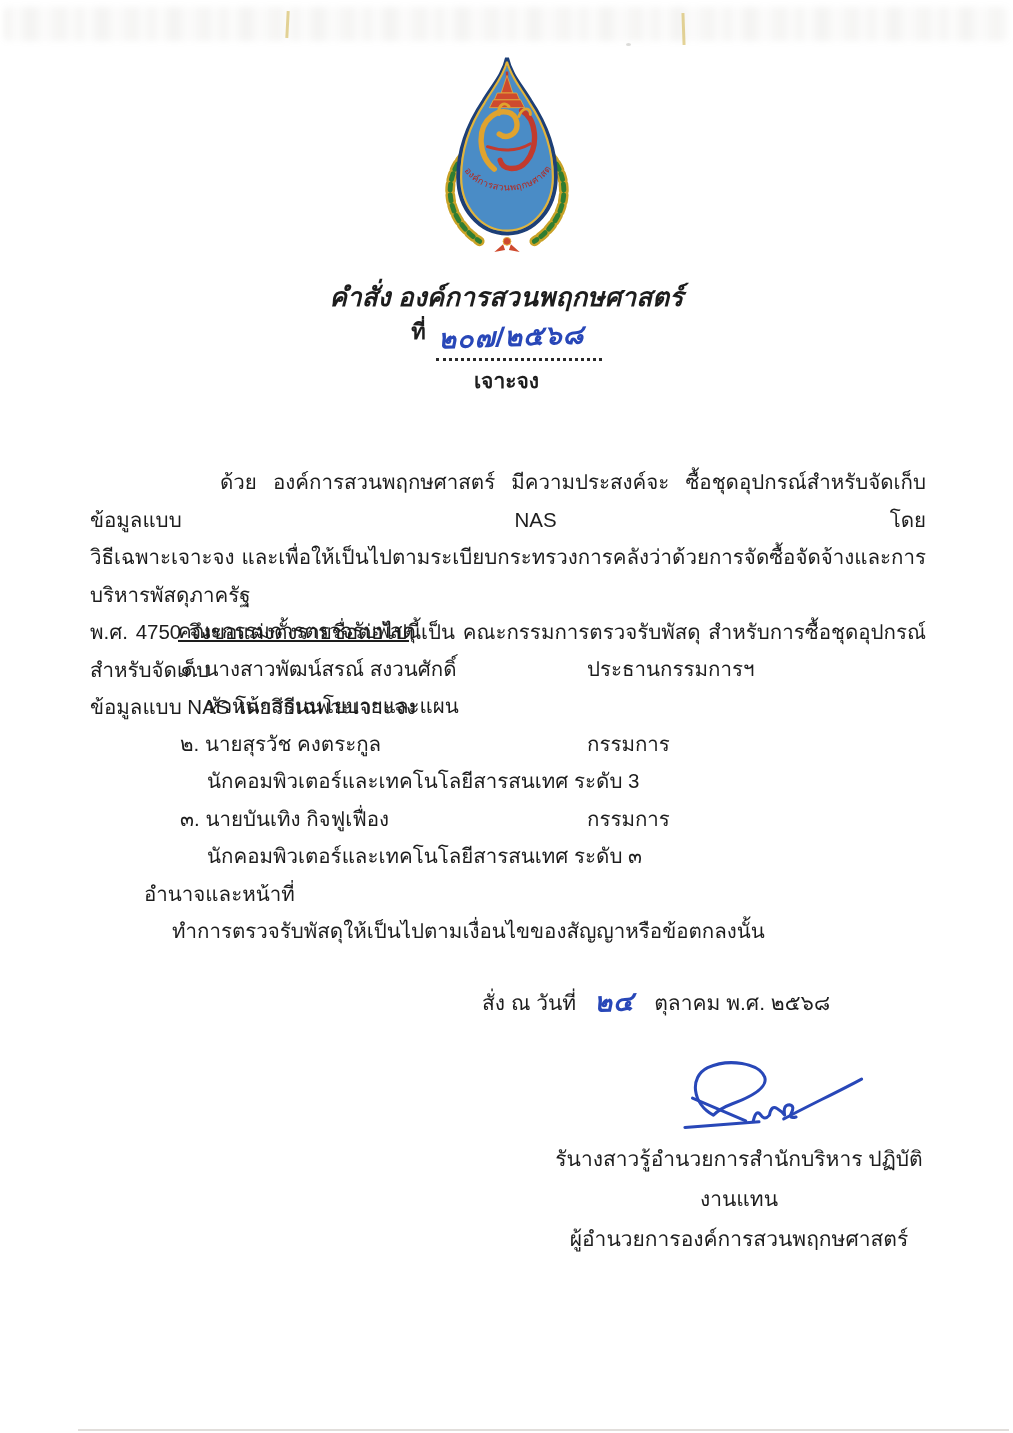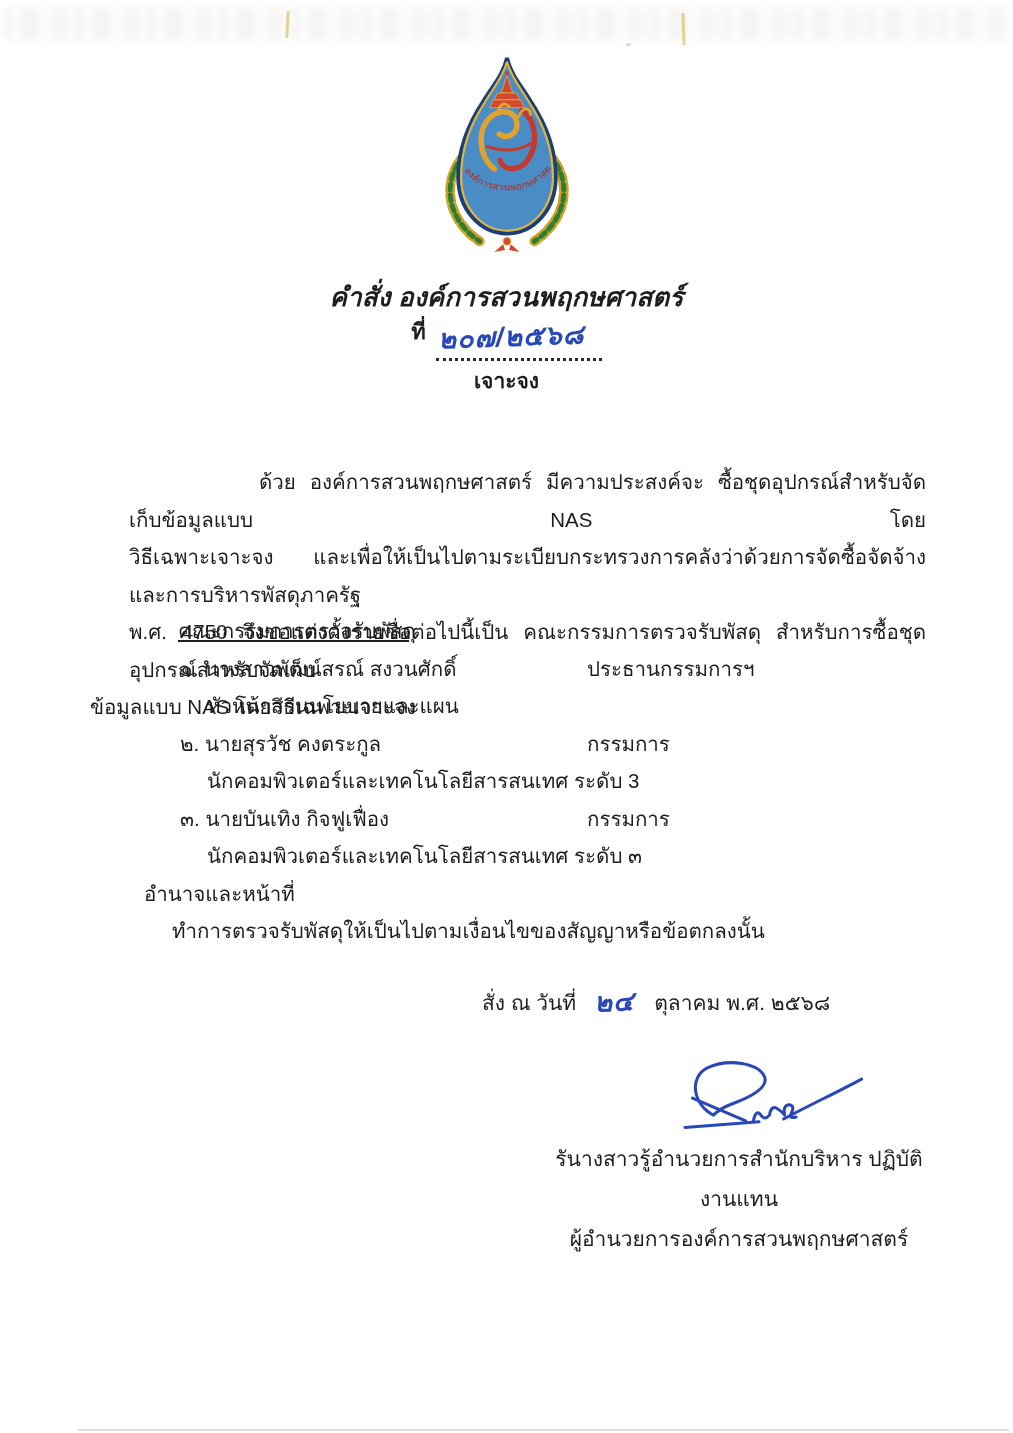--- a/index.html
+++ b/index.html
@@ -48,21 +48,21 @@
     font-style:italic;
   }
   .subject {
     position:absolute; top:362px; left:55px; right:55px;
     text-align:center; font-size:21px; font-weight:700; line-height:37px;
   }
 
   
   .para { position:absolute; top:463px; left:90px; width:836px; font-size:20.5px; line-height:37.5px; }
   .para-line { white-space:normal; }
-  .para-line.justify { text-align:justify; text-align-last:justify;margin-left:39px; }
+  .para-line.justify { text-align:justify; text-align-last:justify; }
   .para-line.first { text-indent:130px; }
 
   
   .committee { position:absolute; top:612px; left:90px; width:836px; font-size:20.5px; line-height:37.5px; }
   .c-heading { margin-left:88px;text-decoration:underline; }
   .c-row { position:relative; margin-left:90px; }
   .c-row .role { position:absolute; left:407px; top:0; }
   .c-pos { margin-left:117px; }
   .p-heading { margin-left:54px; }
   .p-text { margin-left:82px; }

